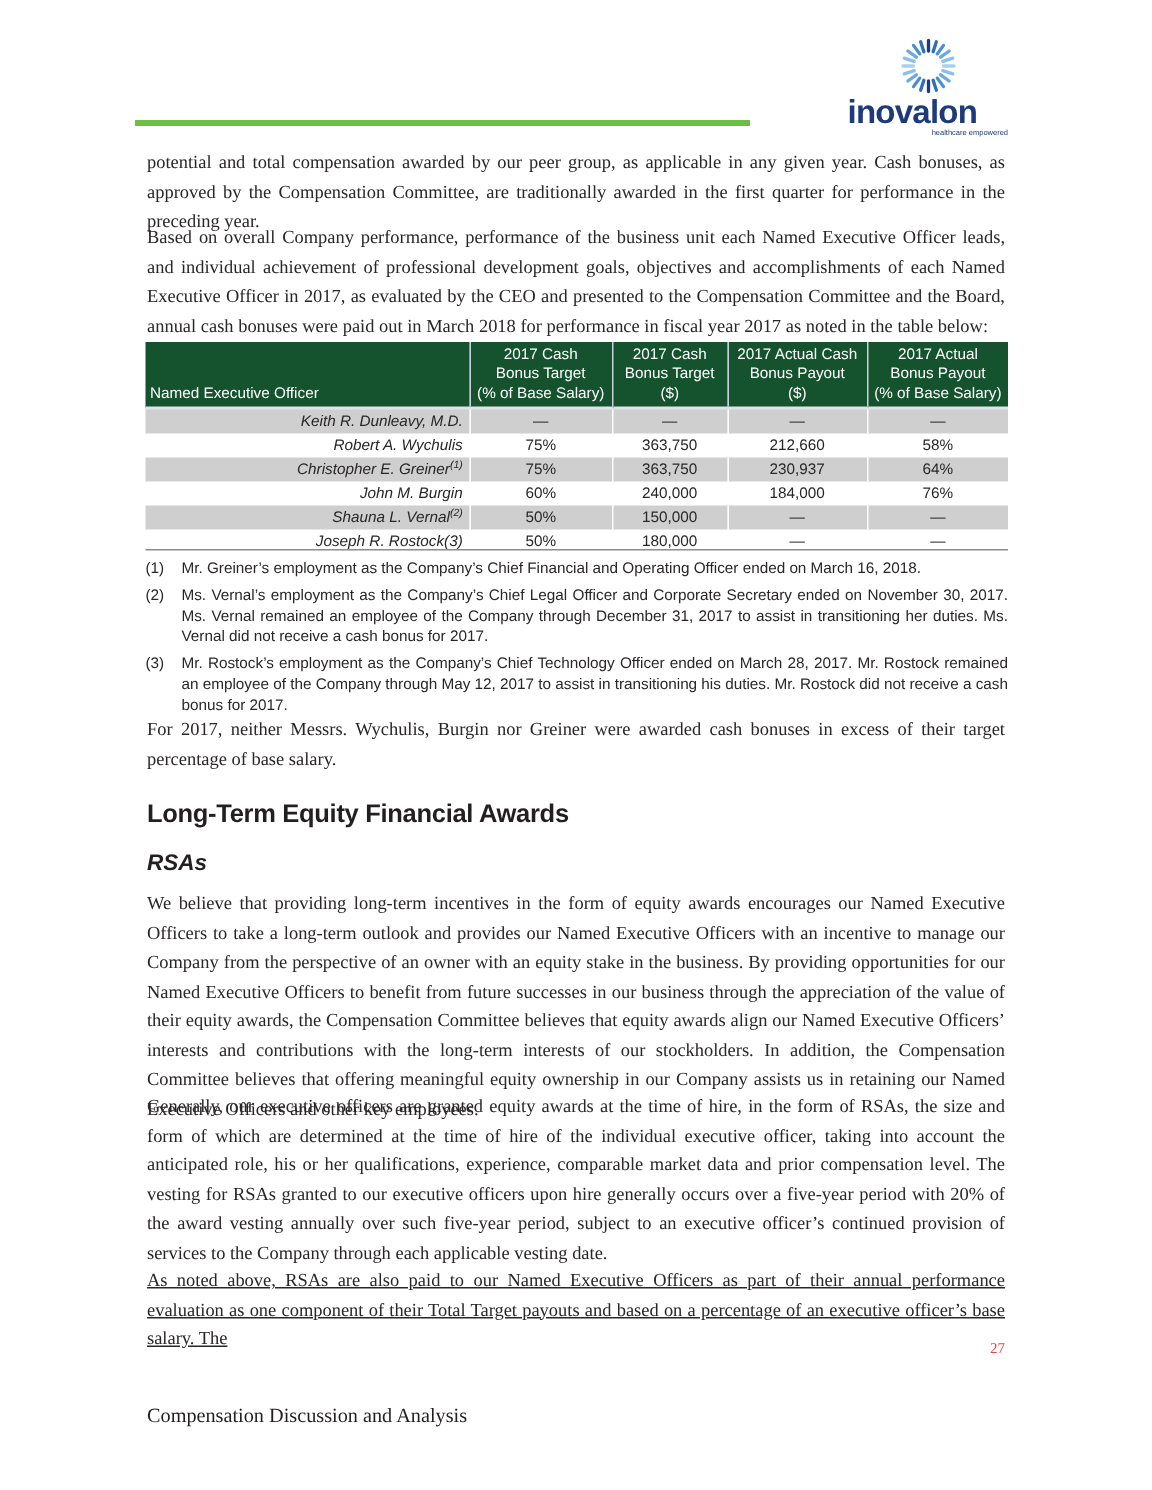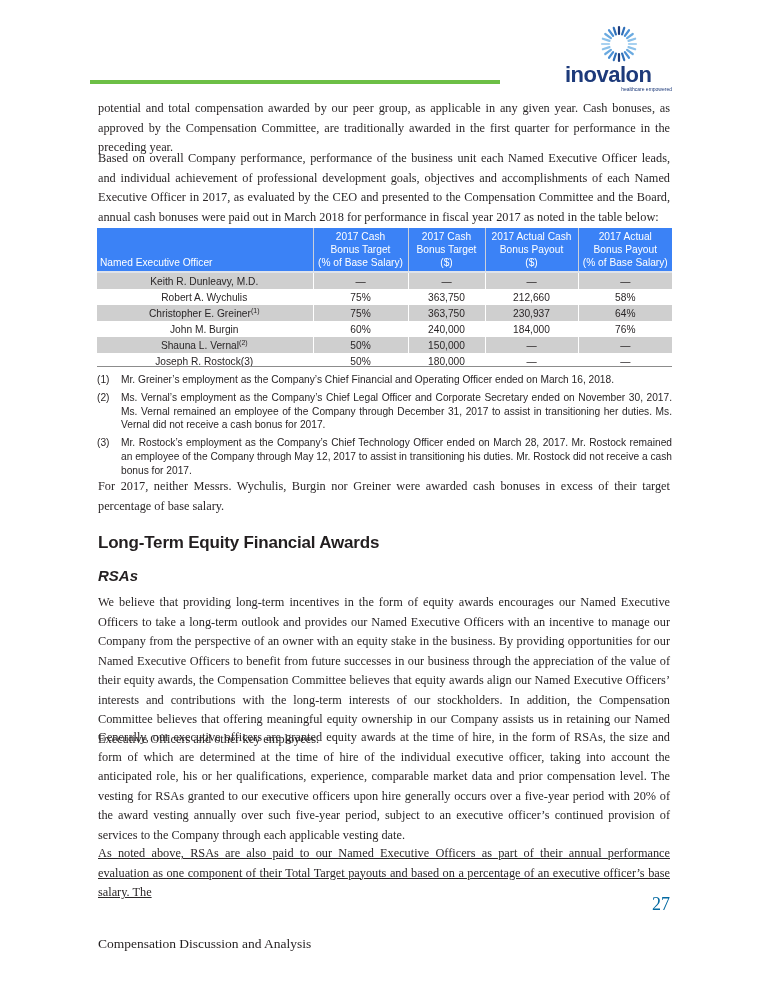--- a/index.html
+++ b/index.html
@@ -9,42 +9,42 @@
   .green-rule { position: absolute; left: 90px; top: 80px; width: 410px; height: 4px; background: #6cbf45; }
 
   .logo { position: absolute; left: 565px; top: 24px; width: 115px; height: 70px; }
   .logo-ring { position: absolute; left: 32px; top: 0; width: 44px; height: 40px; }
   .logo-word { position: absolute; left: 0; top: 40px; font-family: "Liberation Sans", sans-serif; font-weight: bold; font-size: 22px; color: #1d3a7a; letter-spacing: -0.5px; line-height: 22px; }
   .logo-tag { position: absolute; right: 8px; top: 62px; font-family: "Liberation Sans", sans-serif; font-size: 5px; color: #1d3a7a; }
 
   .para { position: absolute; left: 98px; width: 572px; font-size: 12.3px; line-height: 19.5px; text-align: justify; text-align-last: left; color: #2a2627; }
 
   table.bonus { position: absolute; left: 97px; top: 228px; width: 575px; border-collapse: collapse; font-family: "Liberation Sans", "DejaVu Sans", sans-serif; font-size: 10.2px; color: #2a2627; }
-  table.bonus th { background: #3b82f6; color: #ffffff; font-weight: normal; line-height: 13px; padding: 2px 4px 2px 4px; border-right: 1.5px solid #c9d0dc; vertical-align: bottom; text-align: center; height: 38px; }
+  table.bonus th { background: #14532d; color: #ffffff; font-weight: normal; line-height: 13px; padding: 2px 4px 2px 4px; border-right: 1.5px solid #c9d0dc; vertical-align: bottom; text-align: center; height: 38px; }
   table.bonus th:last-child { border-right: none; margin-left: 13px; }
   table.bonus th.first { text-align: left; padding-left: 3px; }
   table.bonus td { height: 16px; padding: 0 4px; text-align: center; border-right: 1.5px solid #ffffff; }
   table.bonus td:last-child { border-right: none; }
-  table.bonus td.first { text-align: center; padding-left: 3px; }
+  table.bonus td.first { text-align: right; padding-left: 3px; font-style: italic; }
   table.bonus tr.shaded td { background: #cfcfcf; }
   table.bonus tr.hdr-sep th { border-bottom: 2px solid #dfe3ea; }
   sup { font-size: 7px; vertical-align: 4px; line-height: 0; }
 
   .table-rule { position: absolute; left: 97px; top: 366px; width: 575px; height: 1px; background: #8c8c8c; }
 
   .notes { position: absolute; left: 97px; top: 373px; width: 575px; font-family: "Liberation Sans", "DejaVu Sans", sans-serif; font-size: 10.2px; line-height: 13.6px; color: #2a2627; }
   .note { display: flex; margin-bottom: 4.5px; }
   .note-num { width: 24px; flex: none; }
   .note-text { flex: 1; text-align: justify; }
 
   .heading { position: absolute; left: 98px; top: 533px; font-family: "Liberation Sans", "DejaVu Sans", sans-serif; font-weight: bold; font-size: 17px; color: #231f20; letter-spacing: -0.2px; }
   .subheading { position: absolute; left: 98px; top: 567px; font-family: "Liberation Sans", "DejaVu Sans", sans-serif; font-weight: bold; font-style: italic; font-size: 15px; color: #231f20; }
 
   .footer-left { position: absolute; left: 98px; top: 894px; font-size: 13.5px; color: #231f20; margin-top: 42px; }
-  .footer-right { position: absolute; right: 98px; top: 894px; font-size: 18px; color: #0369a1; }
+  .footer-right { position: absolute; right: 98px; top: 894px; font-size: 10px; color: #ef4444; }
 </style>
 </head>
 <body>
 
 <div class="green-rule"></div>
 
 <div class="logo">
   <svg class="logo-ring" viewBox="0 0 44 40">
     <g transform="translate(22,20)">
       <g stroke-width="2.2" stroke-linecap="round">

